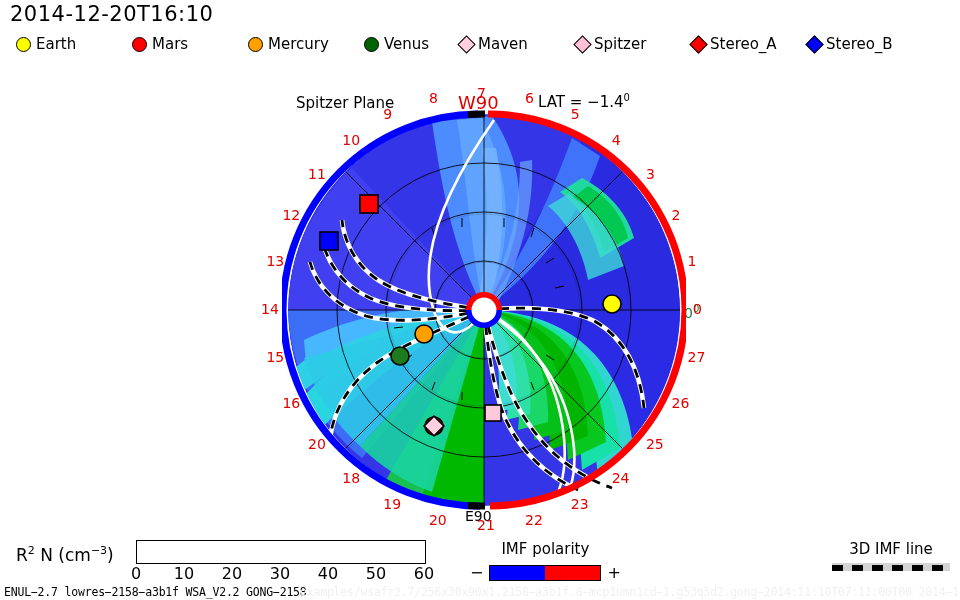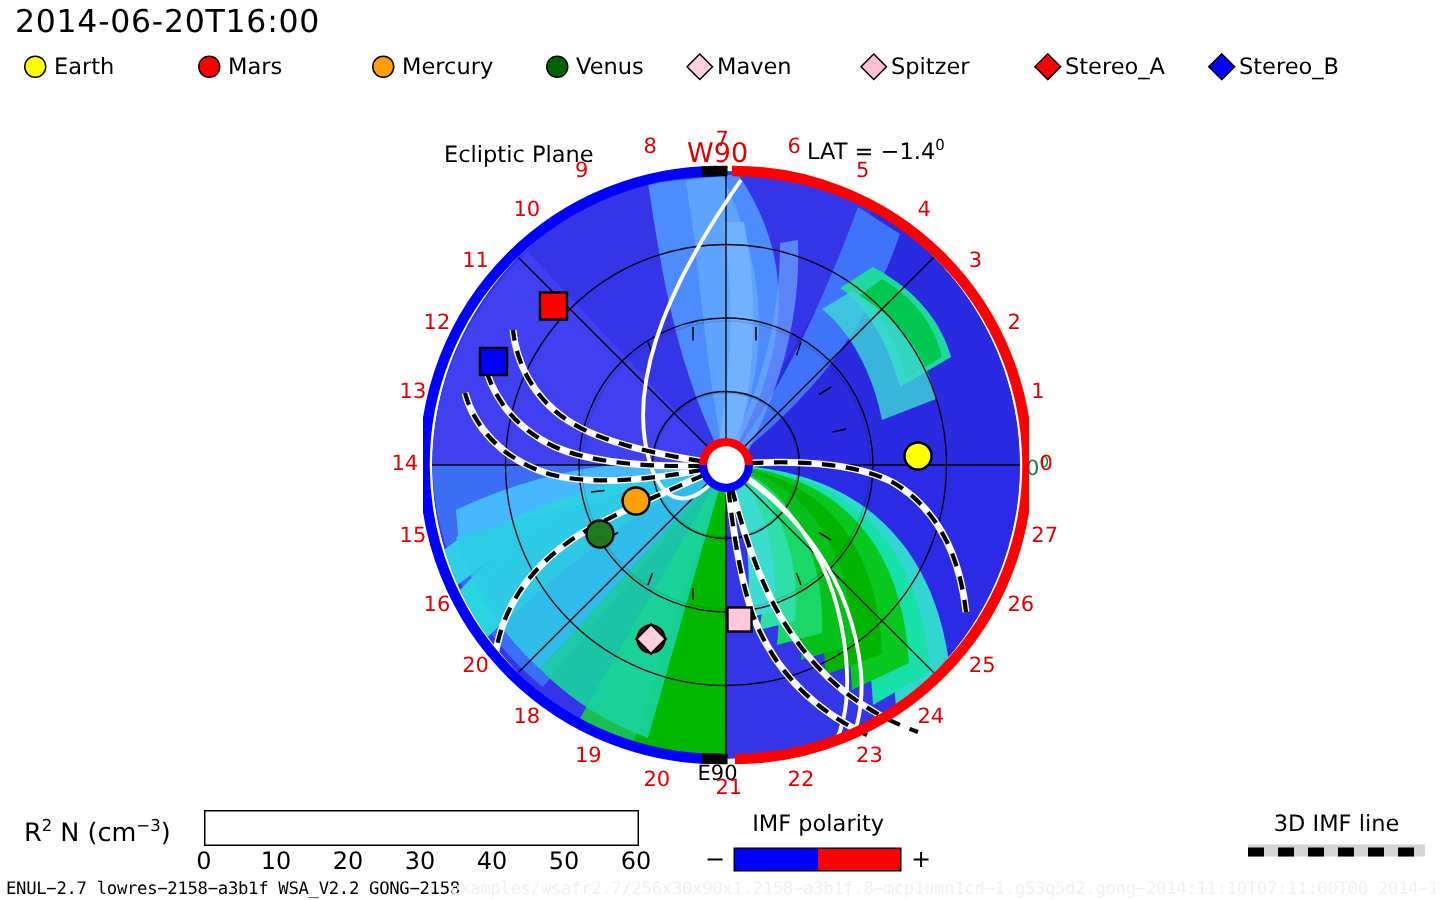--- a/index.html
+++ b/index.html
@@ -65,21 +65,21 @@
   #imfline{width:118px;height:8px;background:#d4d4d4;
            background-image:repeating-linear-gradient(to right,#000 0 11px,transparent 11px 20px);
            background-size:auto;background-repeat:repeat-x;background-position:0 2px;
            background-color:#d4d4d4;}
 </style>
 </head>
 <body>
 
 <div id="root">
 
-  <div class="abs" id="ts-left">2014-06-20T16:00</div>
+  <div class="abs" id="ts-left">2014-12-20T16:10</div>
 
   <div class="abs" id="legend-row">
       <div class="lg" style="left: 8px;">
         <span class="mk circ" style="background: rgb(255, 255, 0);"></span>
         <span>Earth</span>
       </div>
       <div class="lg" style="left: 124px;">
         <span class="mk circ" style="background: rgb(255, 0, 0);"></span>
         <span>Mars</span>
       </div>
@@ -102,21 +102,21 @@
       <div class="lg" style="left: 684px;">
         <span class="mk diam" style="background: rgb(255, 0, 0);"></span>
         <span>Stereo_A</span>
       </div>
       <div class="lg" style="left: 800px;">
         <span class="mk diam" style="background: rgb(0, 0, 255);"></span>
         <span>Stereo_B</span>
       </div>
     </div>
 
-  <div class="abs" id="ecliptic">Ecliptic Plane</div>
+  <div class="abs" id="ecliptic">Spitzer Plane</div>
 
   <div class="abs" id="latlab">
     <span>LAT = −1.4</span><sup style="font-size:10px">0</sup>
   </div>
 
   <div class="abs" id="w90">W90</div>
   <div class="abs" id="e90">E90</div>
   <div class="abs" id="zero">
     <span>0</span><sup style="font-size:10px">0</sup>
   </div>

